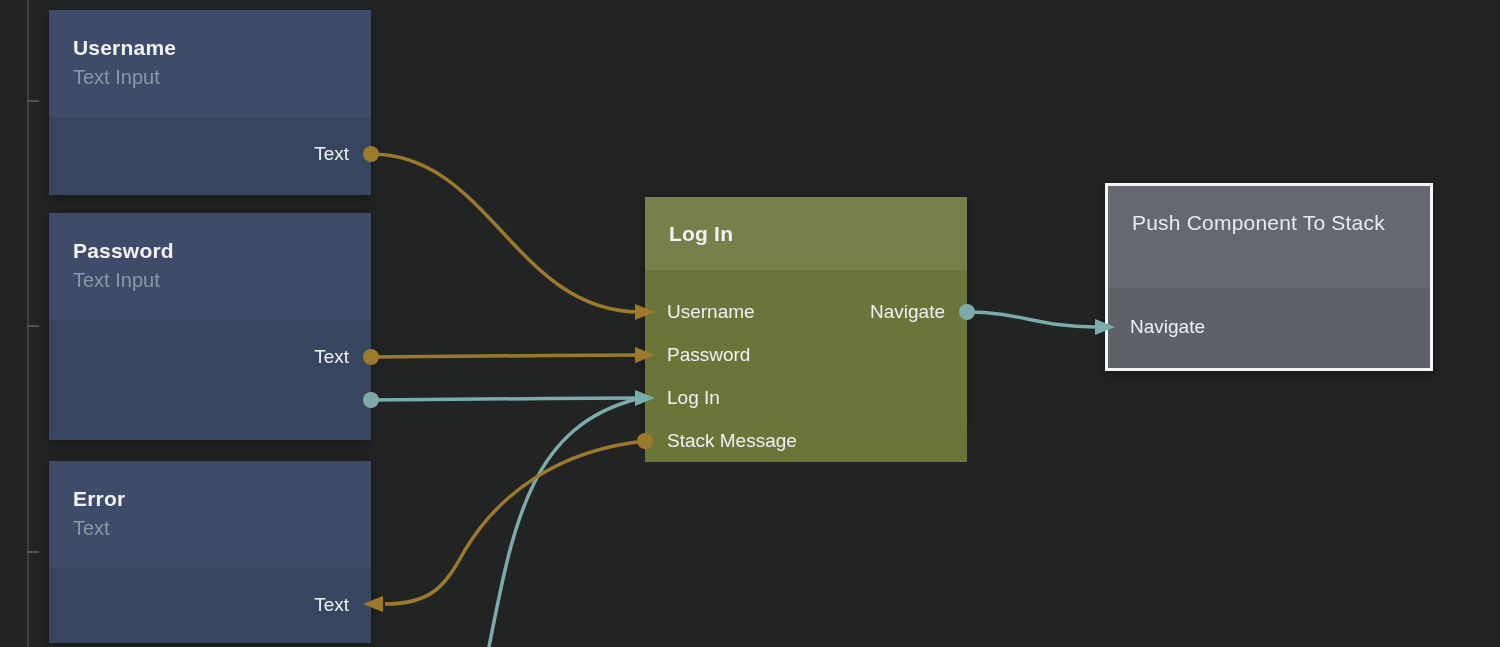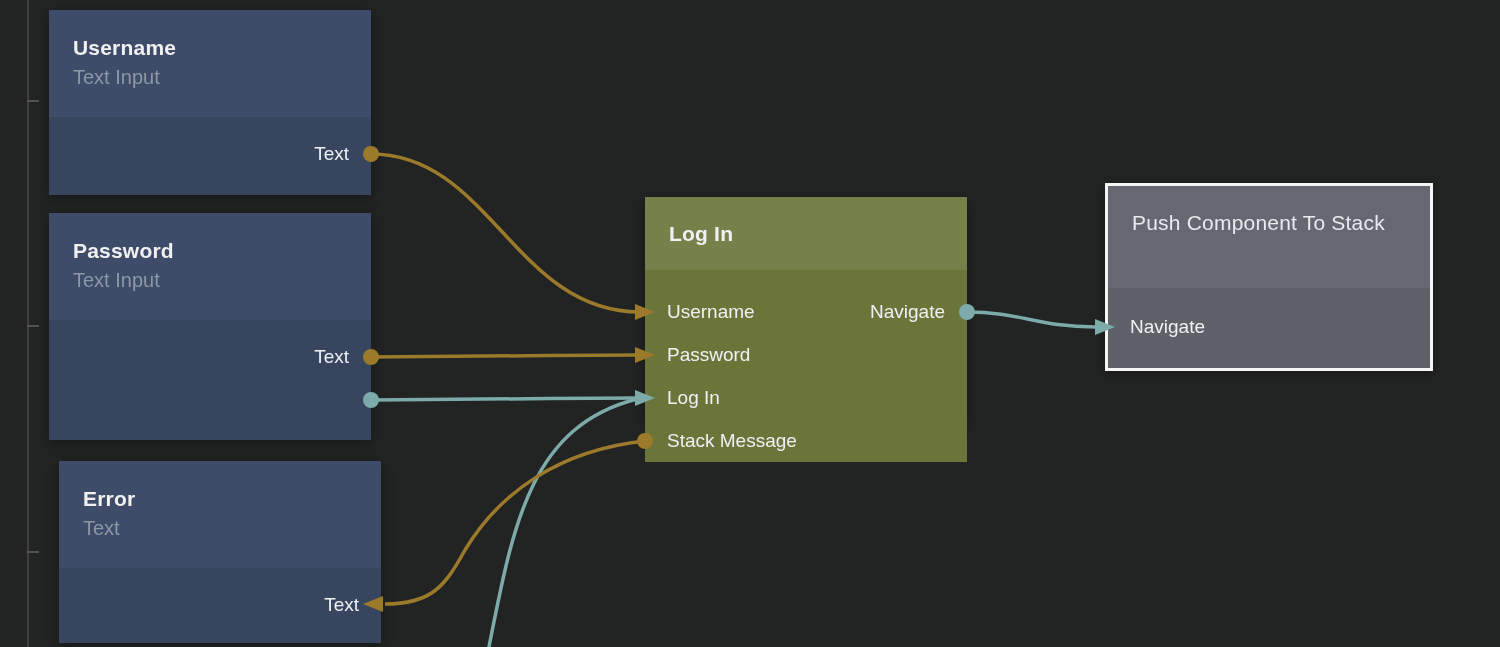--- a/index.html
+++ b/index.html
@@ -91,21 +91,21 @@
       <div class="node-title">Password</div>
       <div class="node-subtitle">Text Input</div>
     </div>
     <div class="bd">
       <div class="prow right">
         <span>Text</span>
       </div>
     </div>
   </div>
 
-  <div class="node blue" style="left:59px;top:461px;width:322px;height:182px">
+  <div class="node blue" style="left:49px;top:461px;width:322px;height:182px">
     <div class="hd">
       <div class="node-title">Error</div>
       <div class="node-subtitle">Text</div>
     </div>
     <div class="bd">
       <div class="prow right">
         <span>Text</span>
       </div>
     </div>
   </div>

